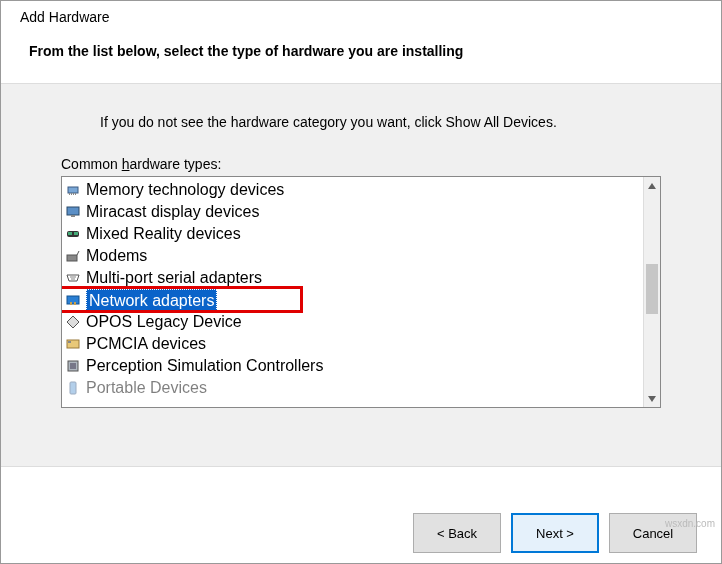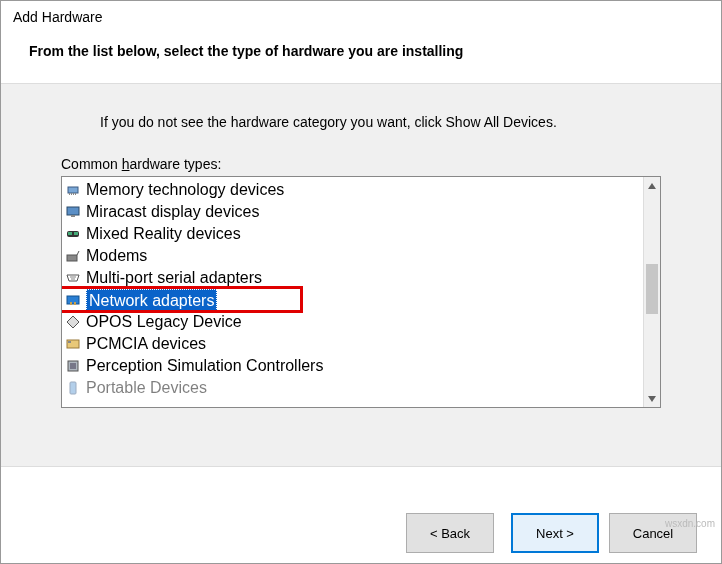--- a/index.html
+++ b/index.html
@@ -1,39 +1,39 @@
 <!DOCTYPE html>
 <html><head>
 <meta charset="utf-8">
 <style>
 * { box-sizing: border-box; margin: 0; padding: 0; }
 body { font-family: "Segoe UI", Tahoma, sans-serif; font-size: 13px; background: #fff; color: #000; }
 .window { width: 722px; height: 564px; border: 1px solid #999; background: #fff; position: relative; }
-.titlebar { padding: 8px 12px; font-size: 14px; border-bottom: 0; }
+.titlebar { padding: 8px 19px; font-size: 14px; border-bottom: 0; }
 .header { padding: 10px 14px 24px 28px; font-weight: bold; font-size: 14px; }
 .body-area { background: #f0f0f0; border-top: 1px solid #ddd; border-bottom: 1px solid #ddd; padding: 30px 60px 20px 60px; height: 384px; }
 .hint { font-size: 14px; margin-bottom: 26px; margin-left: 39px; }
 .label { font-size: 14px; margin-bottom: 4px; }
 .label u { text-decoration: underline; }
 .listbox-wrap { display: flex; border: 1px solid #888; background: #fff; height: 232px; }
 .listbox { flex: 1; overflow: hidden; padding: 2px 0; }
 .item { display: flex; align-items: center; height: 22px; padding: 0 2px; cursor: default; font-size: 16px; }
 .item .icon { width: 18px; height: 18px; margin-right: 4px; display: inline-flex; align-items: center; justify-content: center; flex-shrink: 0; }
 .item .icon svg { display: block; }
 .item.selected { position: relative; }
 .item.selected .sel-bg { width: 190px; height: 100%; display: flex; align-items: center; }
 .item.selected .textpart { background: #0a63c9; color: #fff; padding: 0 2px; display: inline-block; height: 100%; line-height: 22px; border: 1px dotted #fff; }
 .highlight-box { position: absolute; left: -3px; top: -3px; width: 244px; height: 27px; border: 3px solid #e00000; pointer-events: none; }
 .scrollbar { width: 17px; background: #f0f0f0; border-left: 1px solid #ddd; display: flex; flex-direction: column; }
 .sb-btn { height: 17px; display: flex; align-items: center; justify-content: center; color: #555; font-size: 10px; cursor: pointer; }
 .sb-track { flex: 1; position: relative; }
 .sb-thumb { position: absolute; left: 2px; right: 2px; top: 70px; height: 50px; background: #c6c6c6; }
 .footer { position: absolute; bottom: 0; left: 0; right: 0; height: 60px; display: flex; align-items: center; justify-content: flex-end; padding: 0 24px; gap: 10px; }
 .btn { min-width: 88px; height: 40px; border: 1px solid #adadad; background: #e1e1e1; font-size: 13px; cursor: pointer; font-family: inherit; }
-.btn.default { border: 2px solid #0078d7; background: #e5f1fb; margin-left: 7px; }
+.btn.default { border: 2px solid #0078d7; background: #e5f1fb; }
 .watermark { position: absolute; right: 6px; bottom: 34px; font-size: 10px; color: #bbb; }
 .partial { opacity: 0.5; }
 </style>
 </head>
 <body>
 
 <div class="window">
   <div class="titlebar">Add Hardware</div>
   <div class="header">From the list below, select the type of hardware you are installing</div>
 

